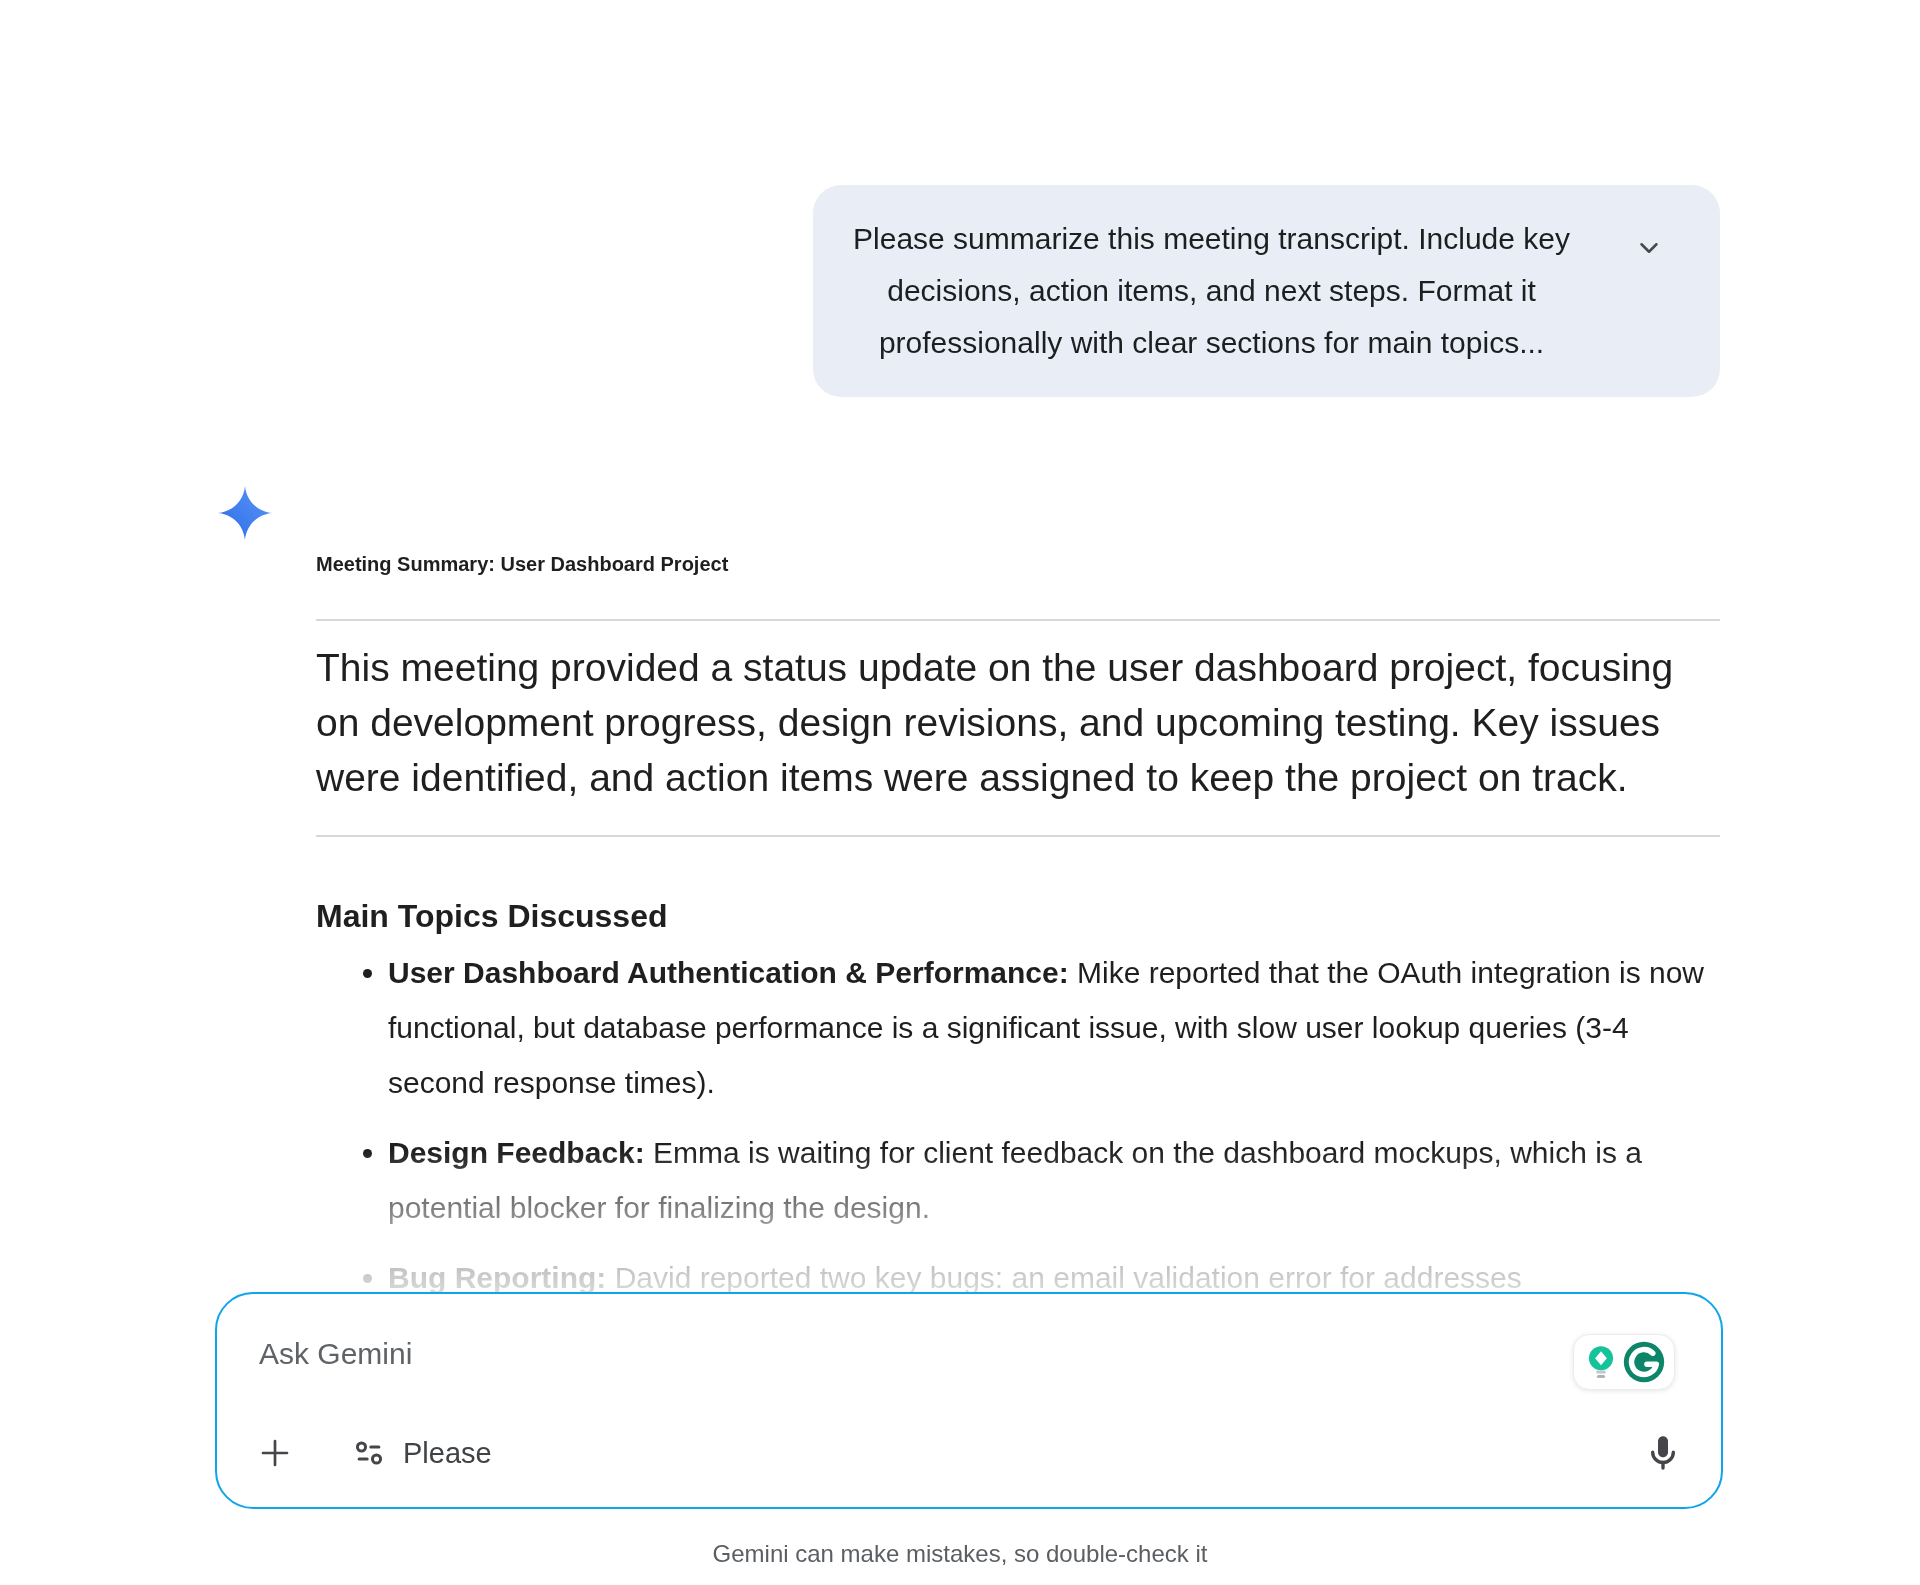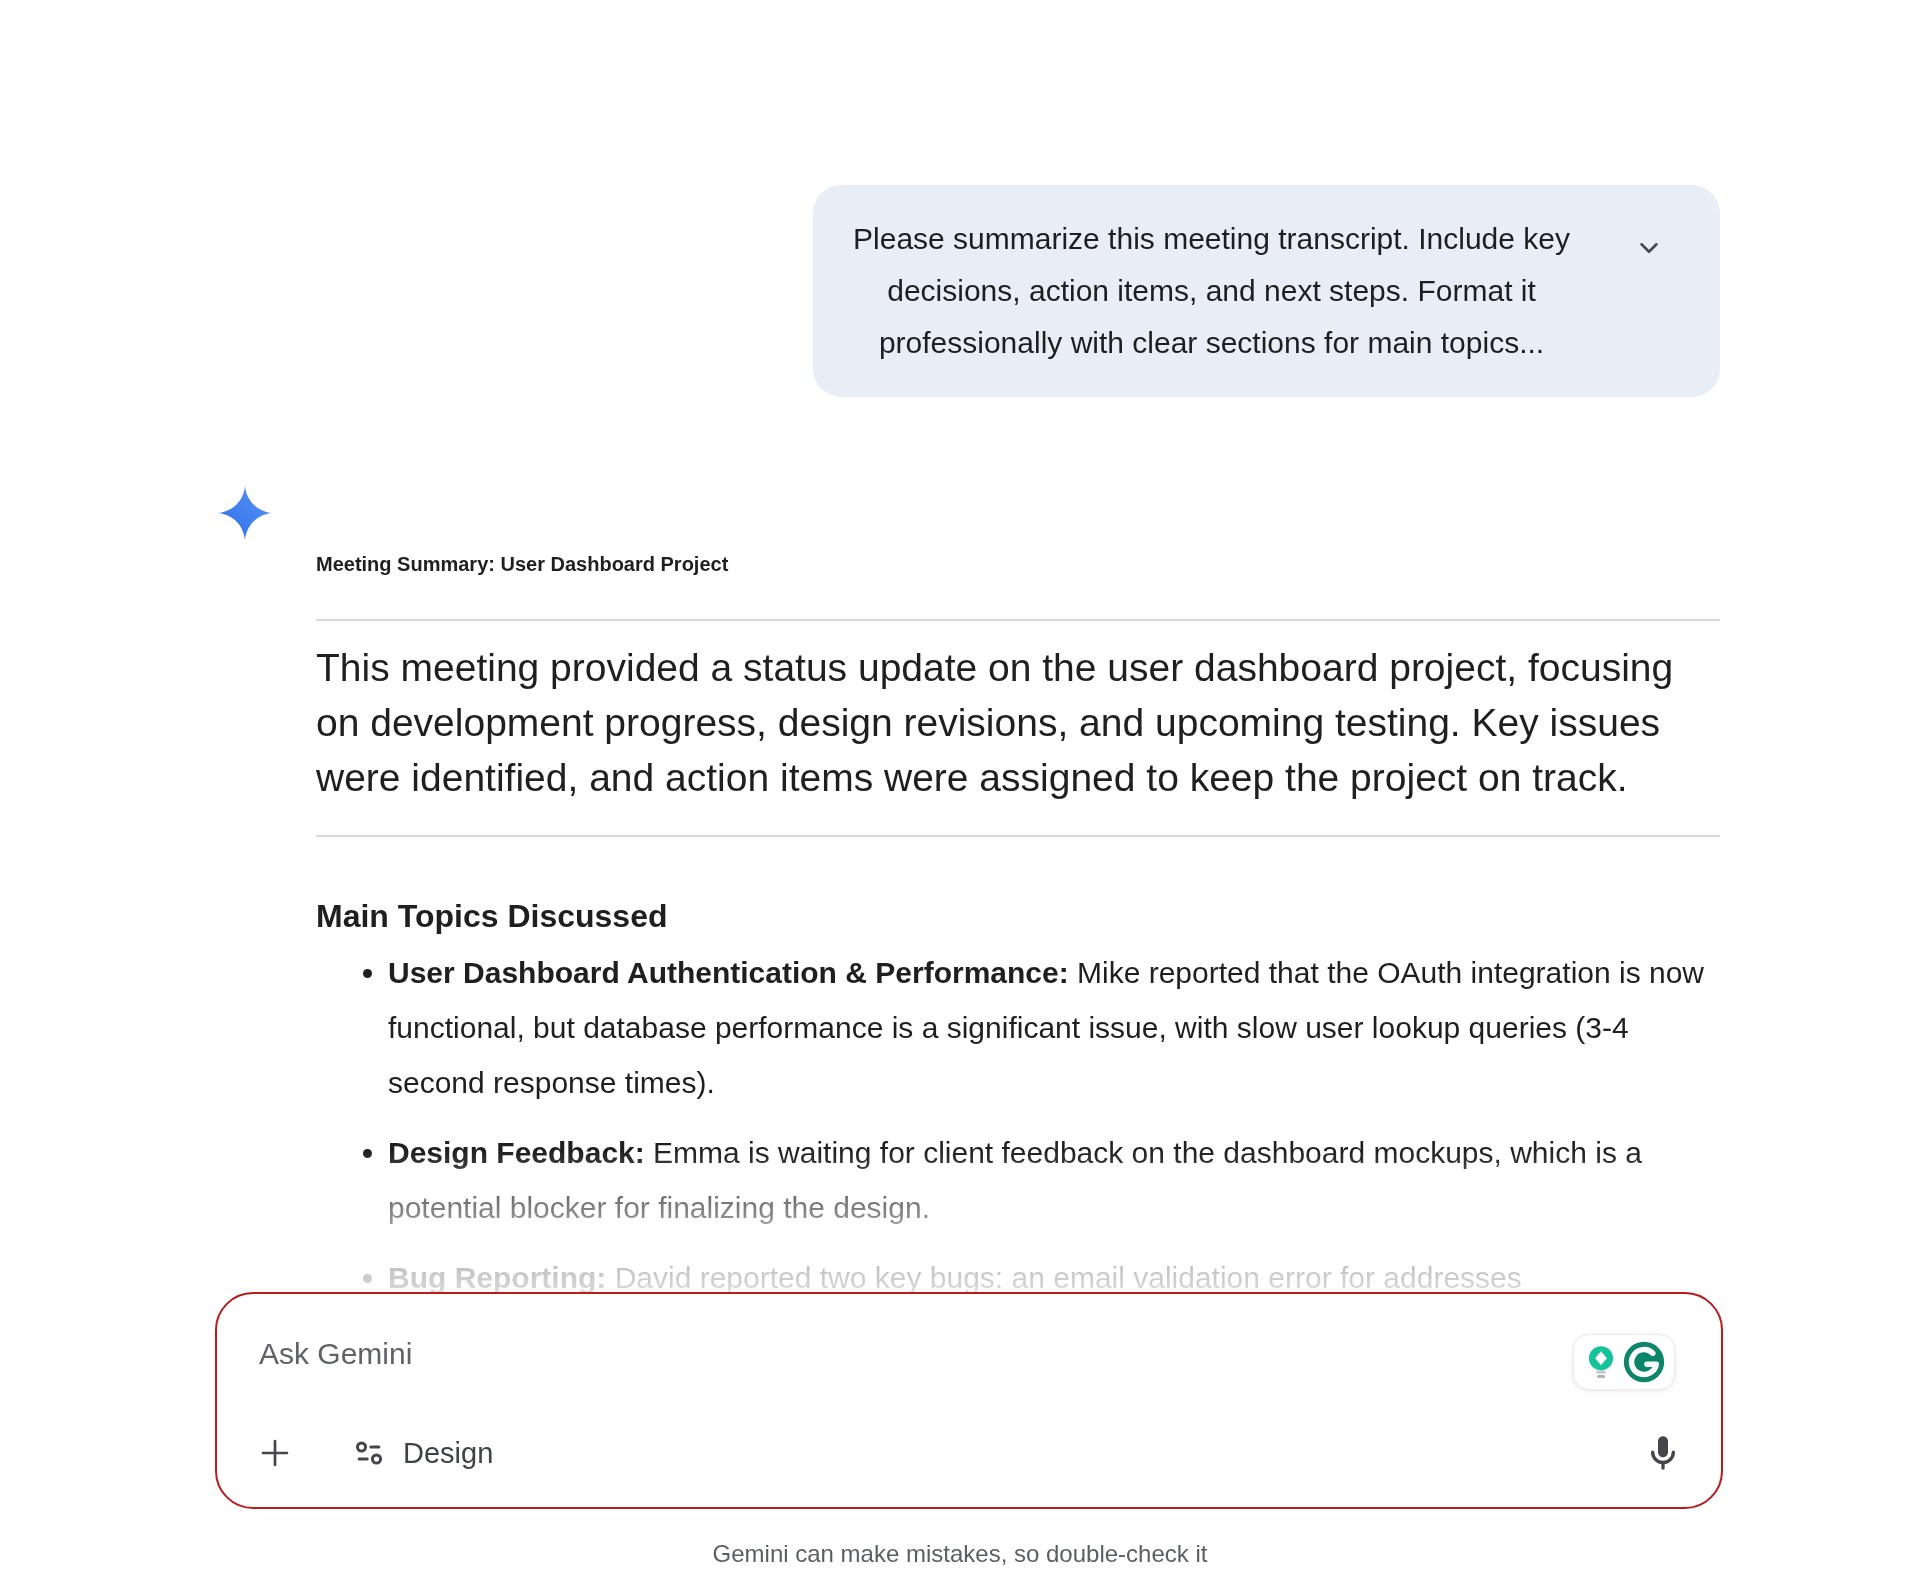--- a/index.html
+++ b/index.html
@@ -43,21 +43,21 @@
   
   .fade-overlay {
     position: absolute; left: 0; right: 0; top: 1150px; height: 165px;
     background: linear-gradient(to bottom, rgba(255,255,255,0) 0%, rgba(255,255,255,0.55) 45%, rgba(255,255,255,0.93) 100%);
     pointer-events: none; z-index: 5;
   }
 
   
   .composer {
     position: absolute; left: 215px; top: 1292px; width: 1508px; height: 217px;
-    background: #fff; border: 2px solid #b91c1c; border-radius: 38px; z-index: 10;
+    background: #fff; border: 2px solid #0ea5e9; border-radius: 38px; z-index: 10;
   }
   .prompt-input {
     position: absolute; left: 40px; top: 30px; width: 1240px; height: 60px;
     border: none; outline: none; font-family: inherit; font-size: 30px; color: #1f1f1f; background: transparent;
   }
   .prompt-input::placeholder { color: #5f6368; opacity: 1; }
 
   .grammarly-pill {
     position: absolute; top: 40px; right: 46px; height: 56px; padding: 0 8px;
     background: #fff; border: 1px solid #ececec; border-radius: 16px;
@@ -157,21 +157,21 @@
         </svg>
       </button>
 
       <button class="tools-chip">
         <svg width="36" height="36" viewBox="0 0 24 24">
           <circle cx="7" cy="8" r="2.7" fill="none" stroke="#454649" stroke-width="2"></circle>
           <line x1="13.2" y1="8" x2="18.6" y2="8" stroke="#454649" stroke-width="2" stroke-linecap="round"></line>
           <line x1="5.4" y1="16" x2="10.8" y2="16" stroke="#454649" stroke-width="2" stroke-linecap="round"></line>
           <circle cx="17" cy="16" r="2.7" fill="none" stroke="#454649" stroke-width="2"></circle>
         </svg>
-        <span class="tools-label">Design</span>
+        <span class="tools-label">Please</span>
       </button>
 
       <div class="spacer"></div>
 
       <button class="icon-btn mic-btn">
         <svg width="40" height="40" viewBox="0 0 24 24">
           <path fill="#454649" d="M12 14.5c1.66 0 3-1.34 3-3V5c0-1.66-1.34-3-3-3S9 3.34 9 5v6.5c0 1.66 1.34 3 3 3z"></path>
           <path fill="none" stroke="#454649" stroke-width="2" stroke-linecap="round" d="M5.8 11.5a6.2 6.2 0 0 0 12.4 0"></path>
           <line x1="12" y1="17.7" x2="12" y2="21" stroke="#454649" stroke-width="2" stroke-linecap="round"></line>
         </svg>

